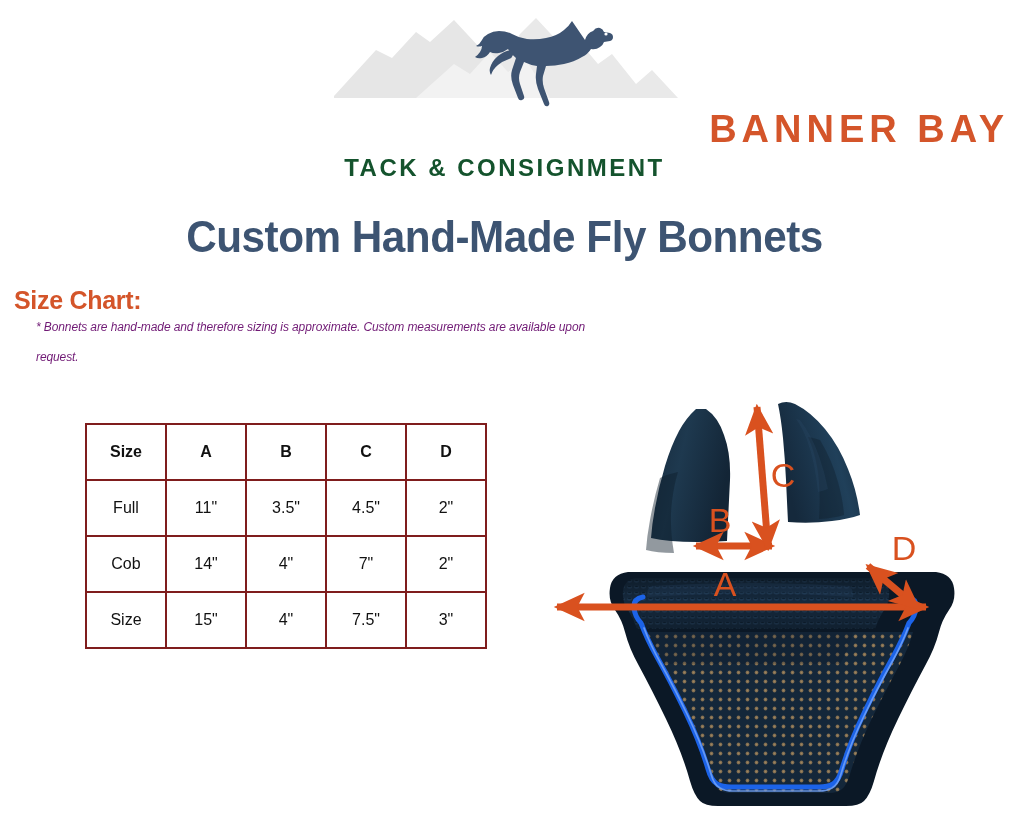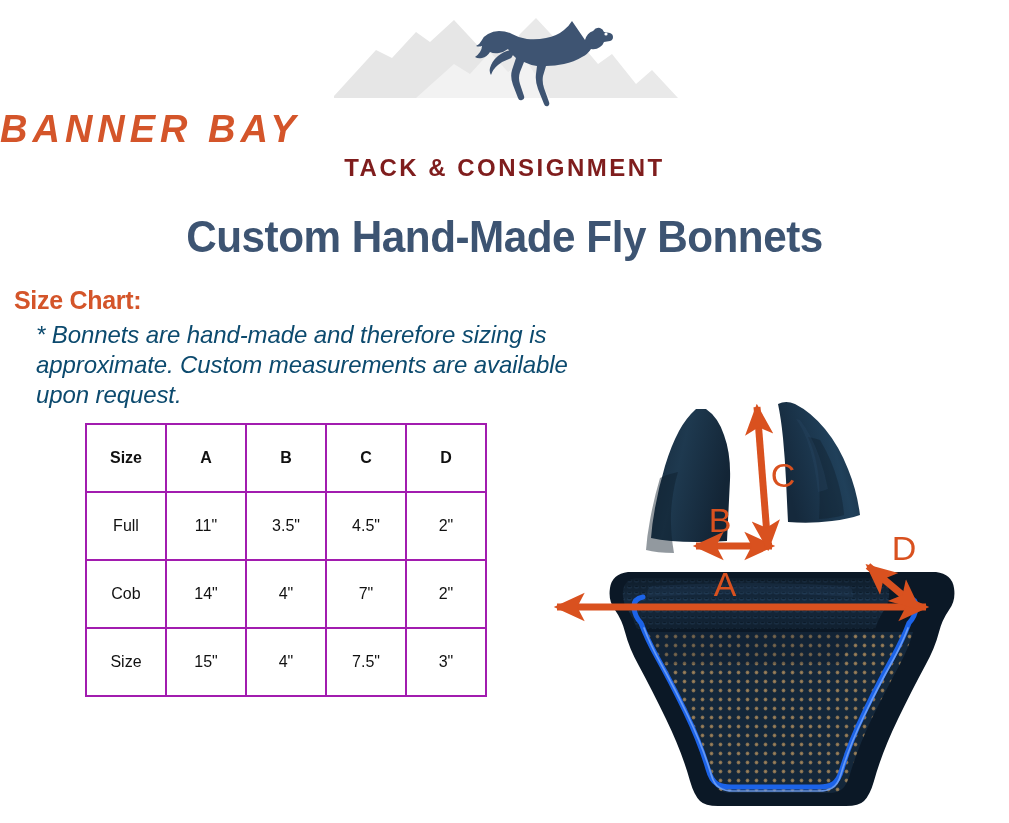--- a/index.html
+++ b/index.html
@@ -9,34 +9,33 @@
     font-family:"Liberation Sans", sans-serif;
     overflow:hidden;
   }
   #page { position:relative; width:1009px; height:823px; background:#fff; }
 
   
   #logo-block { position:absolute; left:0; top:0; width:1009px; height:196px; }
   #logo-mark { position:absolute; left:330px; top:4px; width:352px; height:104px; }
   #brand-name {
     position:absolute; left:0; top:110px; width:1009px;
-    text-align:left;
+    text-align:right;
     font-size:38px; font-weight:bold;
     letter-spacing:5px;
     color:#D4552A;
     font-family:"Liberation Sans", sans-serif;
     line-height:38px;
-    font-style:italic;
   }
   #brand-tagline {
     position:absolute; left:0; top:155px; width:1009px;
     text-align:center;
     font-size:24px; font-weight:bold;
     letter-spacing:2.5px;
-    color:#7f1d1d;
+    color:#14532d;
     line-height:26px;
   }
 
   
   #page-title {
     position:absolute; left:0; top:212px; width:1009px;
     text-align:center;
     font-size:44px; font-weight:bold;
     color:#3D5472;
     font-family:"Liberation Sans Narrow","Liberation Sans",sans-serif;
@@ -44,37 +43,37 @@
     line-height:50px;
     transform:scaleX(0.96);
   }
   #size-chart-label {
     position:absolute; left:14px; top:286px;
     font-size:25px; font-weight:bold;
     color:#D4552A;
     letter-spacing:-0.3px;
   }
   #size-note {
-    position:absolute; left:36px; top:320px; width:560px;
-    font-size:24px; font-style:italic;
-    color:#0c4a6e;
+    position:absolute; left:36px; top:312px; width:560px;
+    font-size:12px; font-style:italic;
+    color:#701a75;
     line-height:30px;
     letter-spacing:-0.1px;
   }
 
   
   #size-table {
     position:absolute; left:85px; top:423px;
     width:400px;
     border-collapse:collapse;
     table-layout:fixed;
   }
   #size-table td, #size-table th {
-    border:2px solid #a21caf;
-    height:68px;
+    border:2px solid #7f1d1d;
+    height:56px;
     text-align:center;
     vertical-align:middle;
     font-size:16px;
     color:#111;
     font-weight:normal;
     padding:0;
   }
   #size-table thead th { font-weight:bold; font-size:16px; }
   #size-table col.c0 { width:80px; }
   #size-table col.c1 { width:80px; }

